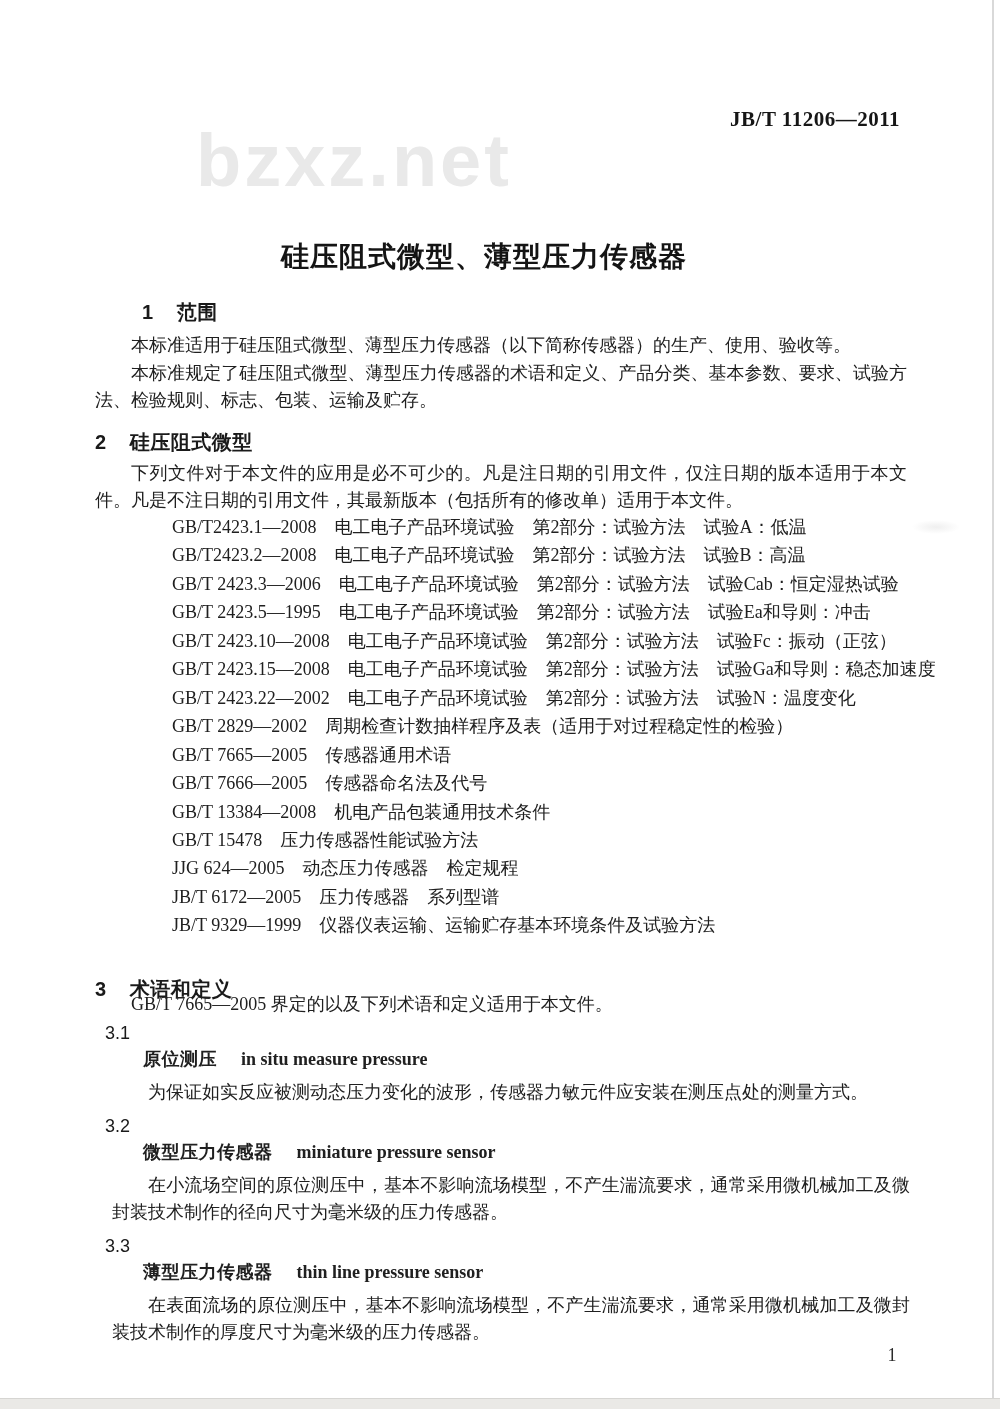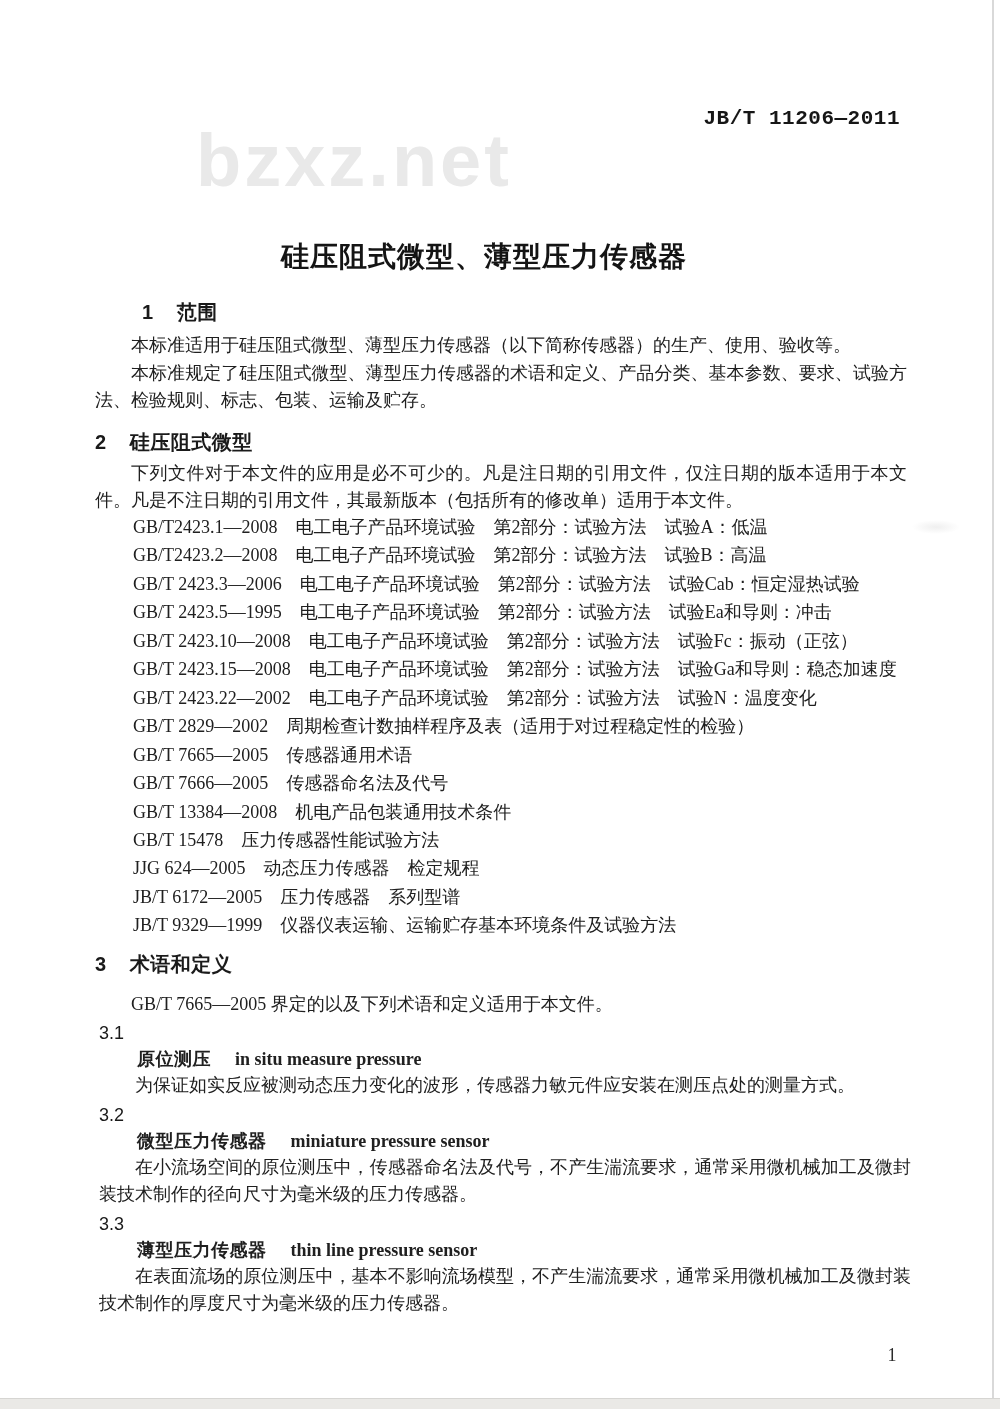--- a/index.html
+++ b/index.html
@@ -31,21 +31,21 @@
   .smudge {
     position: absolute;
     left: 912px; top: 520px; width: 48px; height: 14px;
     background: radial-gradient(closest-side, #efefef, rgba(255,255,255,0));
     border-radius: 50%;
   }
   
   .doc-number {
     position: absolute;
     top: 107px; right: 100px;
-    font-family: Liberation Mono, monospace;
+    font-family: Liberation Serif, serif;
     font-weight: bold;
     font-size: 21px;
     letter-spacing: 0.5px;
     color: #161616;
   }
   .watermark {
     position: absolute;
     top: 124px; left: 196px;
     font-family: "Liberation Sans", sans-serif;
     font-weight: 700;
@@ -72,21 +72,21 @@
     margin: 0;
     font-family: "Liberation Sans", sans-serif;
     font-weight: 700;
     font-size: 20px;
     letter-spacing: 0.5px;
     color: #1a1a1a;
   }
   .sec-heading .h-num { display: inline-block; margin-right: 17px; }
   #sec1-heading { top: 299px; margin-left: 47px; }
   #sec2-heading { top: 429px; }
-  #sec3-heading { top: 951px; }
+  #sec3-heading { top: 976px; }
   
   .body-block {
     position: absolute;
     left: 95px; width: 812px;
     font-size: 18px;
     color: #202020;
   }
   .body-block p {
     margin: 0;
     text-indent: 2em;
@@ -101,25 +101,26 @@
   
   .refs {
     position: absolute;
     left: 133px; top: 513px; width: 830px;
     font-size: 18px;
     color: #202020;
   }
   .ref-line {
     line-height: 28.45px;
     white-space: nowrap;
+    margin-left: 39px;
   }
   
   .terms {
     position: absolute;
-    left: 99px; top: 1020px; width: 812px;
+    left: 105px; top: 1020px; width: 812px;
     font-size: 18px;
     color: #202020;
   }
   .term-block { margin: 0 0 3px 0; }
   .term-num {
     font-family: "Liberation Sans", sans-serif;
     font-size: 18px;
     line-height: 26px;
     color: #1a1a1a;
   }
@@ -130,21 +131,21 @@
   }
   .term-title .zh {
     font-family: "Liberation Sans", sans-serif;
     letter-spacing: 0.5px;
   }
   .term-title .en {
     font-family: Liberation Serif, serif;
     margin-left: 24px;
   }
   .term-def {
-    margin: 0;
+    margin: 7px;
     text-indent: 2em;
     text-align: justify;
     text-justify: inter-character;
     line-height: 27px;
   }
   
   .page-number {
     position: absolute;
     top: 1345px; left: 880px; width: 24px;
     text-align: center;
@@ -234,21 +235,21 @@
           <span class="zh">原位测压</span><span class="en">in situ measure pressure</span>
         </div>
         <p class="term-def">为保证如实反应被测动态压力变化的波形，传感器力敏元件应安装在测压点处的测量方式。</p>
       </div>
 
       <div class="term-block">
         <div class="term-num">3.2</div>
         <div class="term-title">
           <span class="zh">微型压力传感器</span><span class="en">miniature pressure sensor</span>
         </div>
-        <p class="term-def">在小流场空间的原位测压中，传感器命名法及代号，不产生湍流要求，通常采用微机械加工及微封装技术制作的径向尺寸为毫米级的压力传感器。</p>
+        <p class="term-def">在小流场空间的原位测压中，基本不影响流场模型，不产生湍流要求，通常采用微机械加工及微封装技术制作的径向尺寸为毫米级的压力传感器。</p>
       </div>
 
       <div class="term-block">
         <div class="term-num">3.3</div>
         <div class="term-title">
           <span class="zh">薄型压力传感器</span><span class="en">thin line pressure sensor</span>
         </div>
         <p class="term-def">在表面流场的原位测压中，基本不影响流场模型，不产生湍流要求，通常采用微机械加工及微封装技术制作的厚度尺寸为毫米级的压力传感器。</p>
       </div>
     </div>

